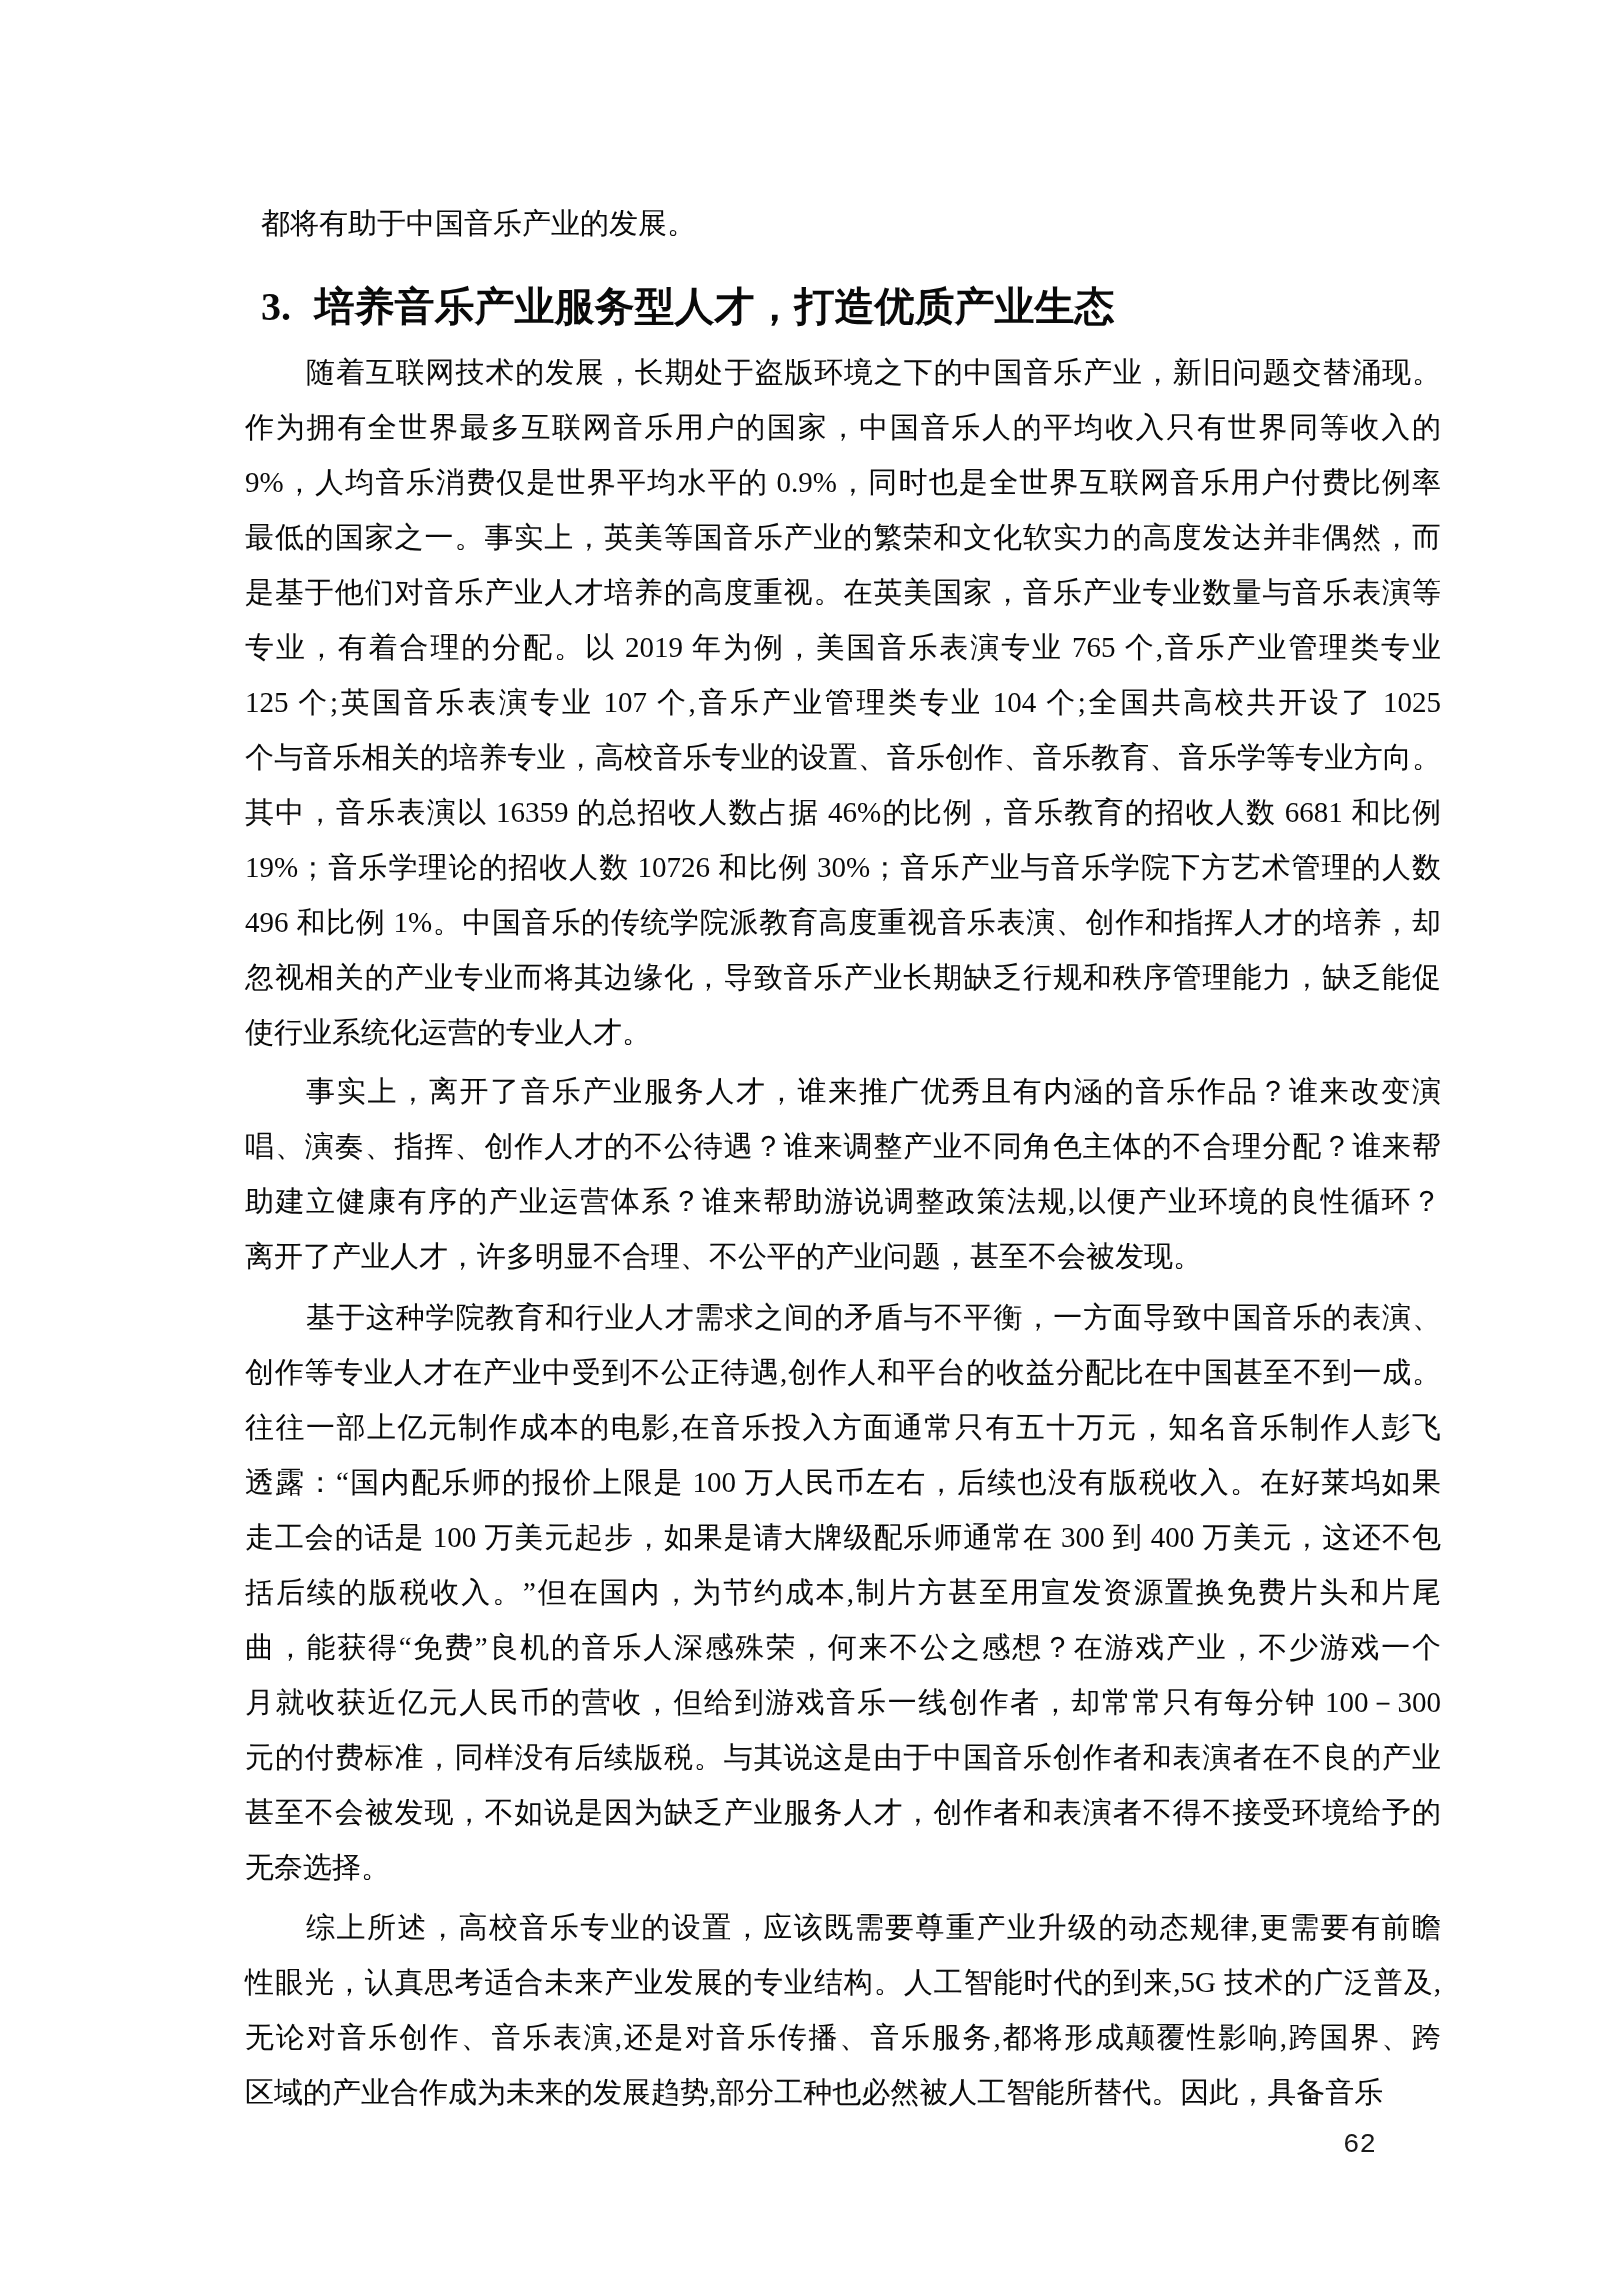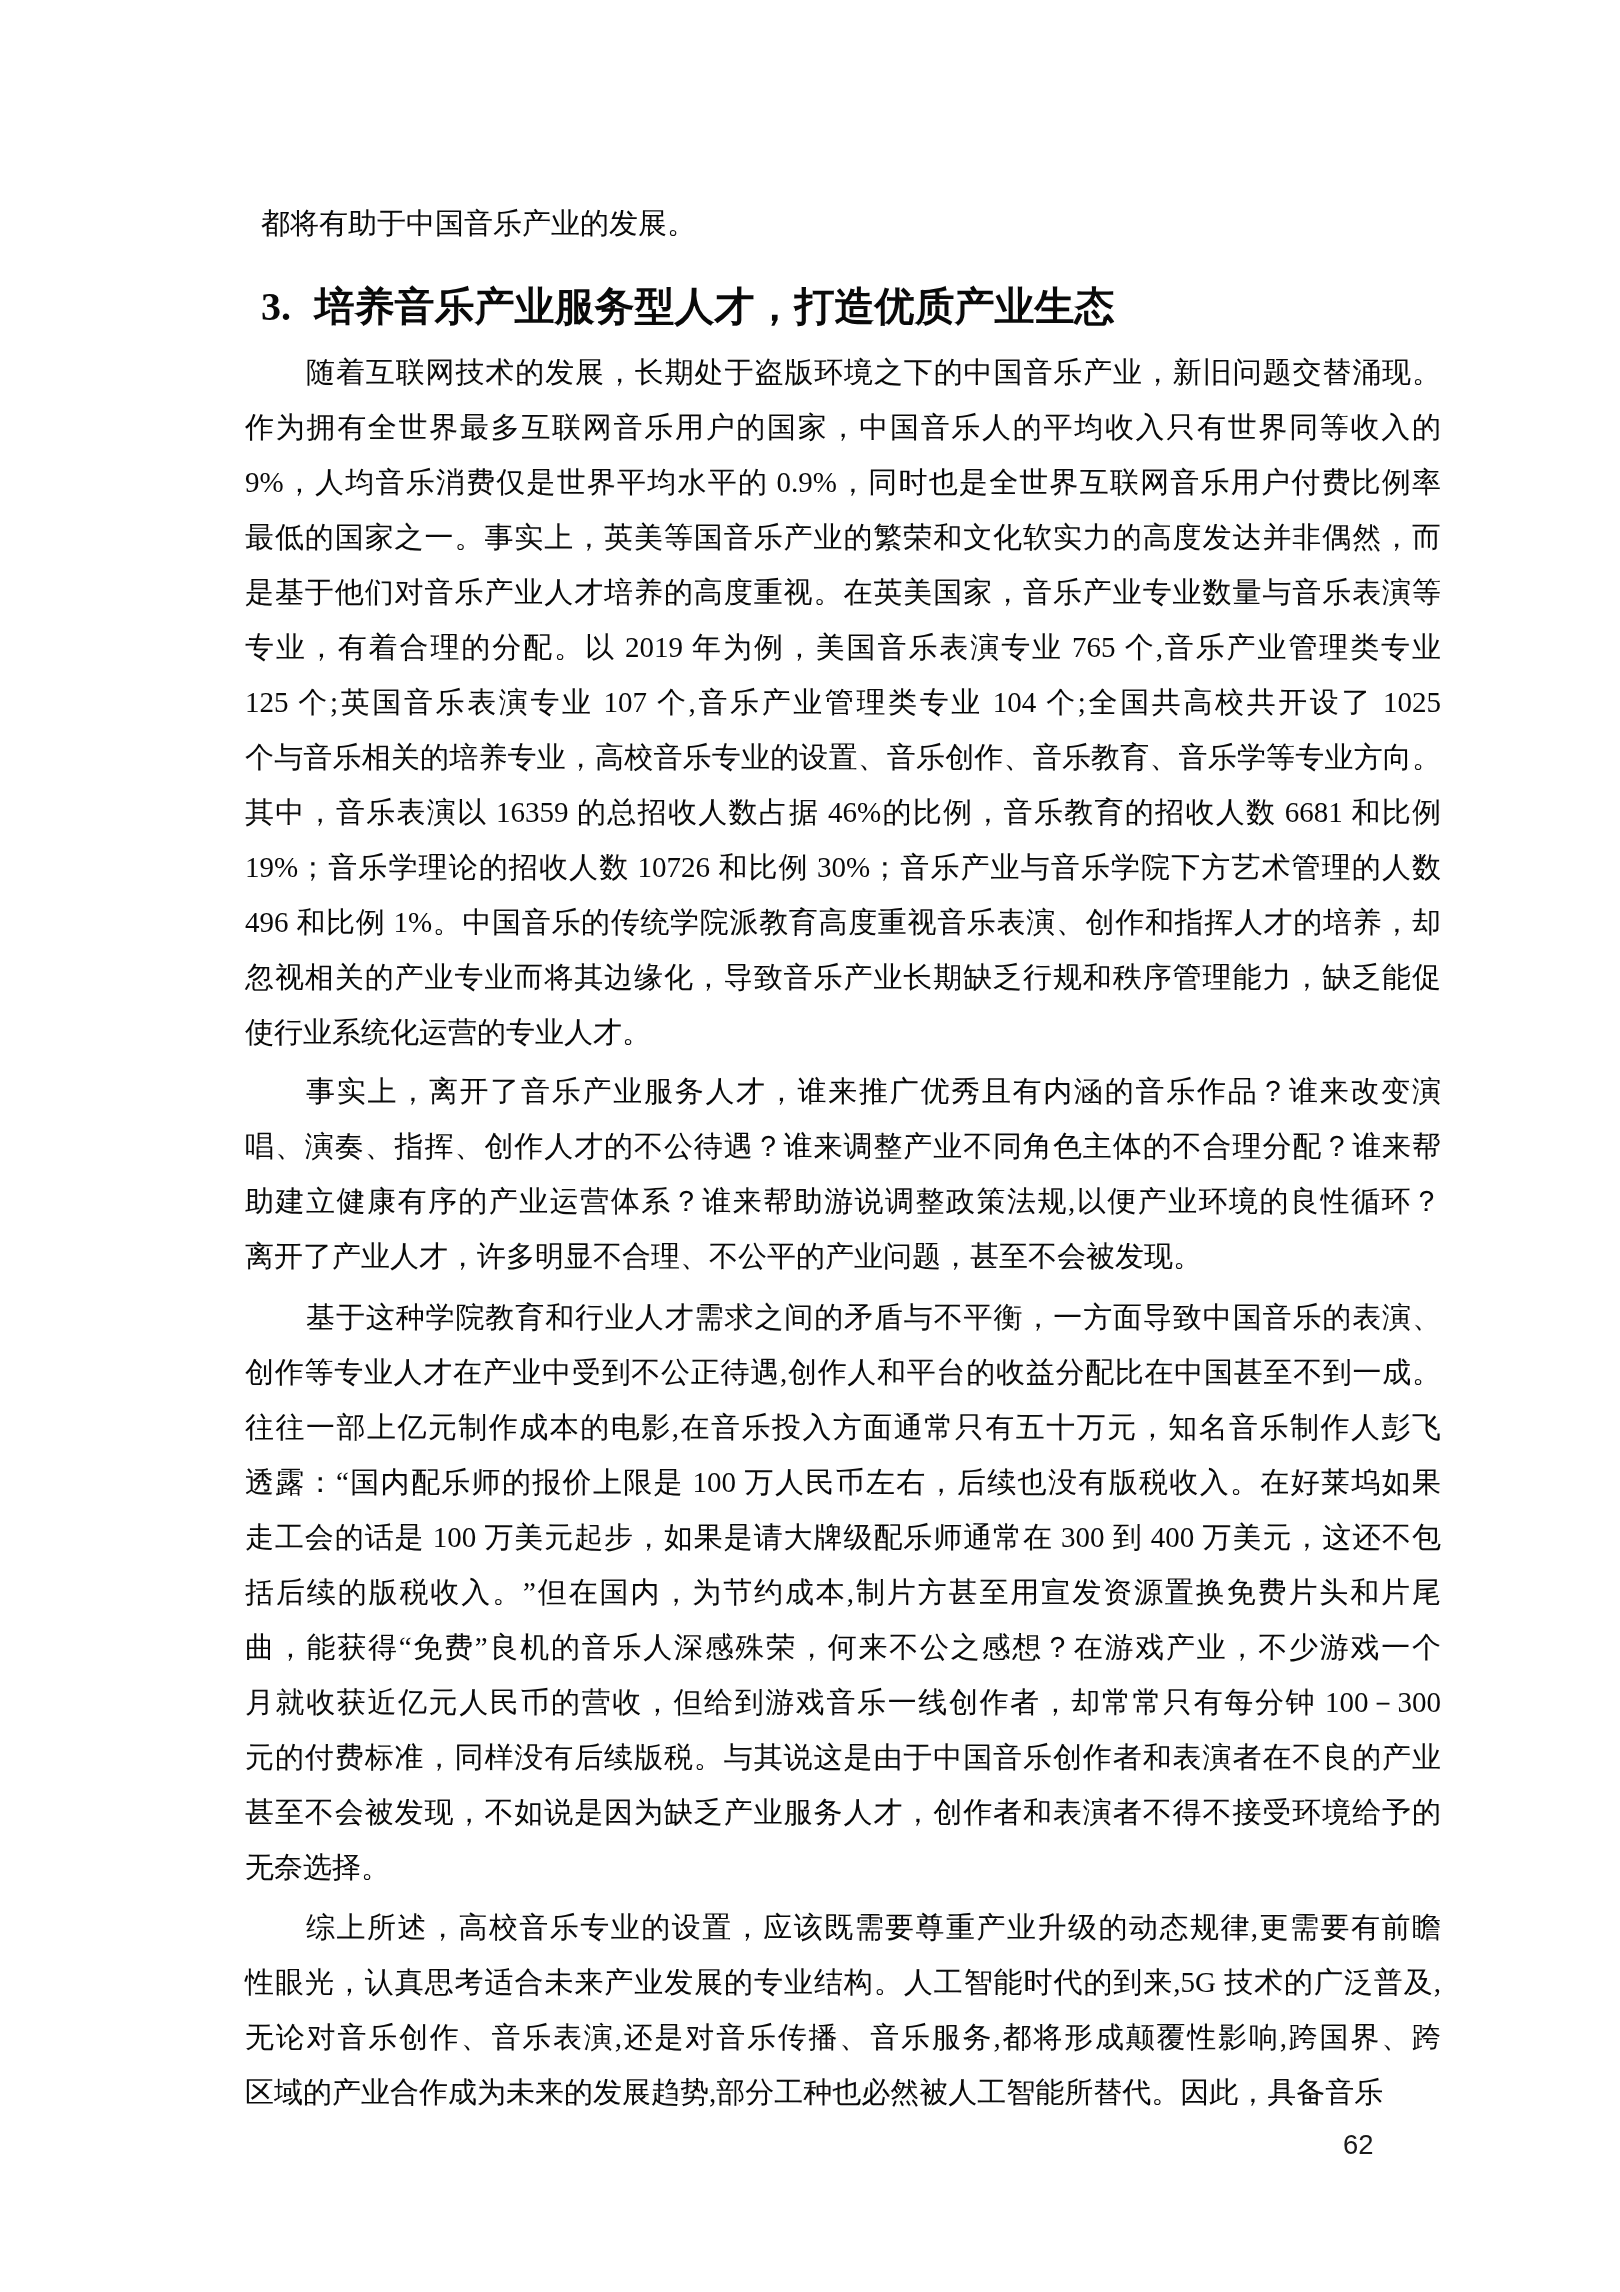--- a/index.html
+++ b/index.html
@@ -56,21 +56,21 @@
     text-align: right;
     text-align-last: left;
   }
   #para-0 { top: 345px; }
   #para-1 { top: 1064px; }
   #para-2 { top: 1290px; }
   #para-3 { top: 1900px; font-family: Liberation Serif, serif; }
   .pagenum {
     left: 1343px;
     top: 2125px;
-    font-family: Liberation Sans, sans-serif;
+    font-family: Liberation Mono, monospace;
     font-size: 27.4px;
     line-height: 39px;
     color: #1a1a1a;
     text-align: right;
   }
 </style>
 </head>
 <body>
 
 <div class="page">

